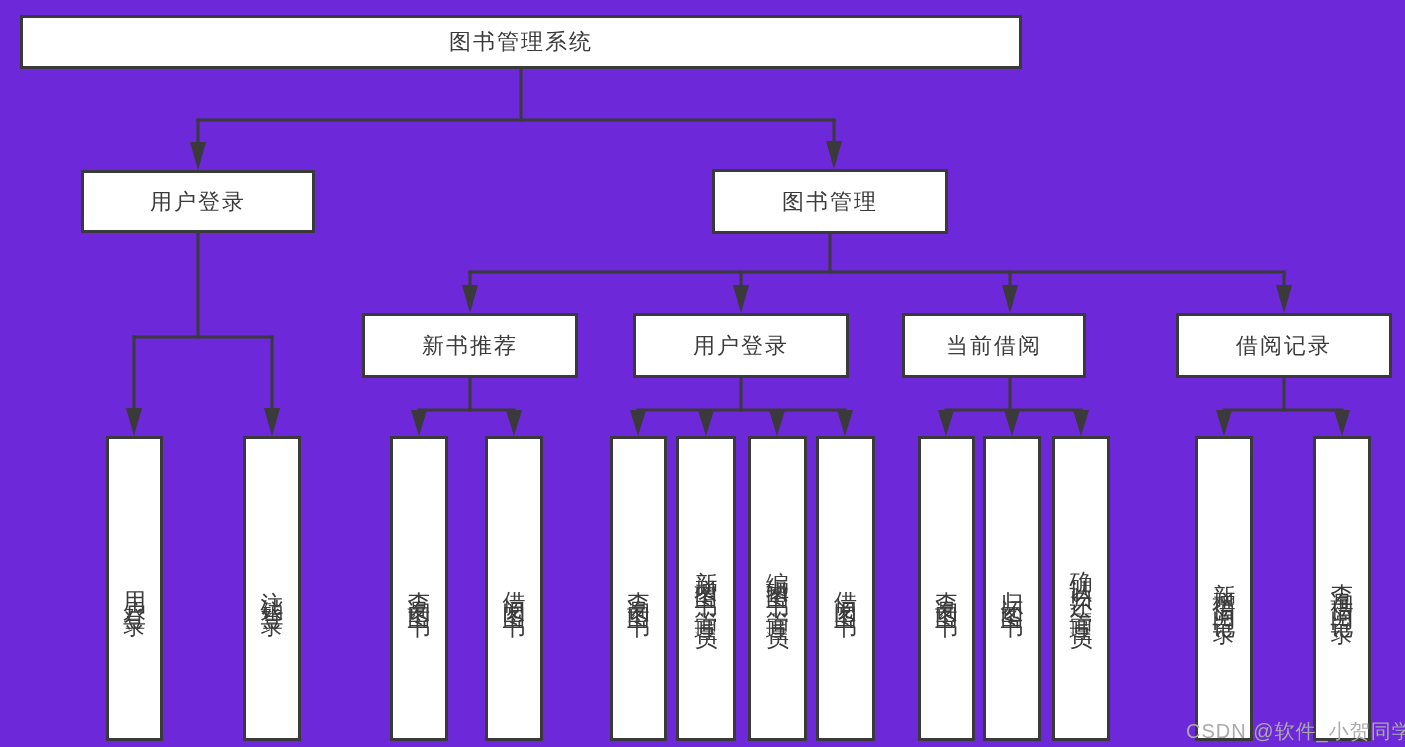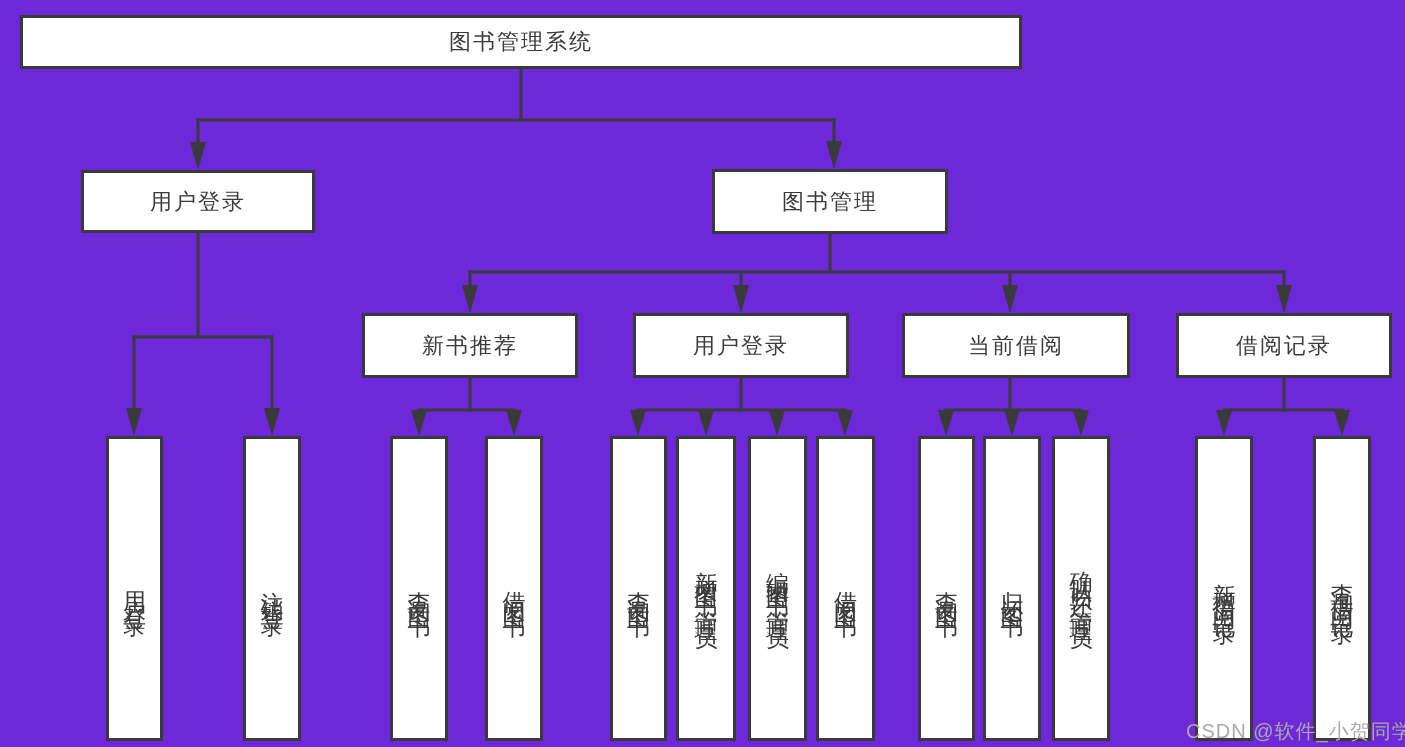--- a/index.html
+++ b/index.html
@@ -129,21 +129,21 @@
     </g>
   </svg>
 
   <div class="node" style="left:20px; top:15px; width:1002px; height:54px;">图书管理系统</div>
 
   <div class="node" style="left:81px; top:170px; width:234px; height:63px;">用户登录</div>
   <div class="node" style="left:362px; top:313px; width:216px; height:65px;">新书推荐</div>
 
   <div class="node" style="left:712px; top:169px; width:236px; height:65px;">图书管理</div>
   <div class="node" style="left:633px; top:313px; width:216px; height:65px;">用户登录</div>
-  <div class="node" style="left:902px; top:313px; width:228px; height:65px;">当前借阅</div>
+  <div class="node" style="left:902px; top:313px; width:184px; height:65px;">当前借阅</div>
   <div class="node" style="left:1176px; top:313px; width:216px; height:65px;">借阅记录</div>
 
   <div class="leaf" style="left:106px; width:57px;">
     <span class="vtext">用户登录</span>
   </div>
   <div class="leaf" style="left:243px; width:58px;">
     <span class="vtext">注销登录</span>
   </div>
 
   <div class="leaf" style="left:390px; width:58px;">

